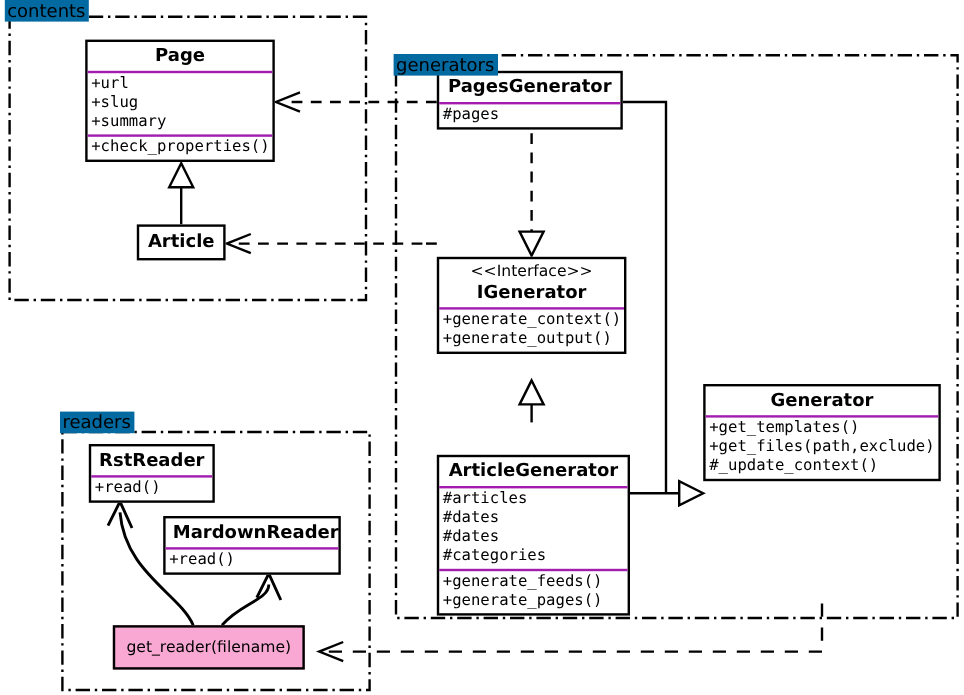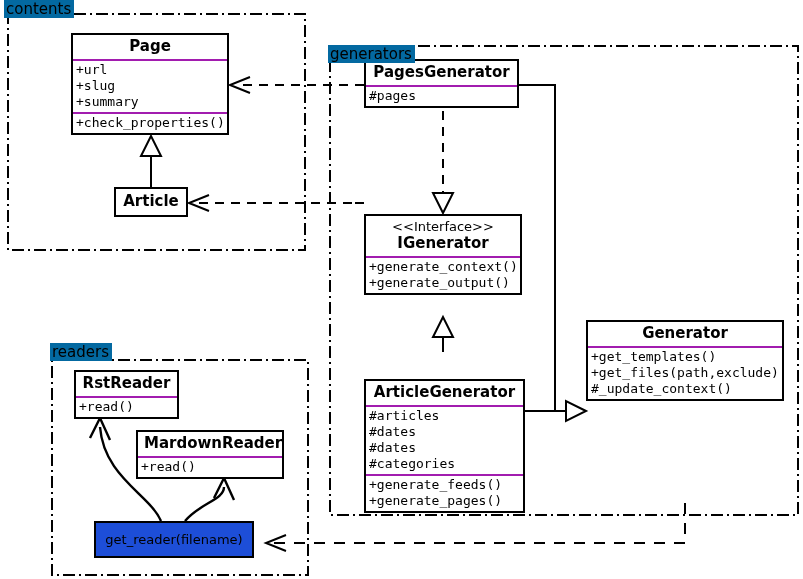--- a/index.html
+++ b/index.html
@@ -61,21 +61,21 @@
     line-height: 16px;
     color: #000;
     white-space: nowrap;
   }
 
   
   .plain-box {
     position: absolute;
     box-sizing: border-box;
     border: 2px solid #000;
-    background: #1d4ed8;
+    background: #f9a8d4;
     display: flex;
     align-items: center;
     justify-content: center;
     z-index: 5;
   }
   .plain-box .plain-label {
     font-family: "DejaVu Sans", sans-serif;
     font-size: 13px;
     color: #000;
     white-space: nowrap;

